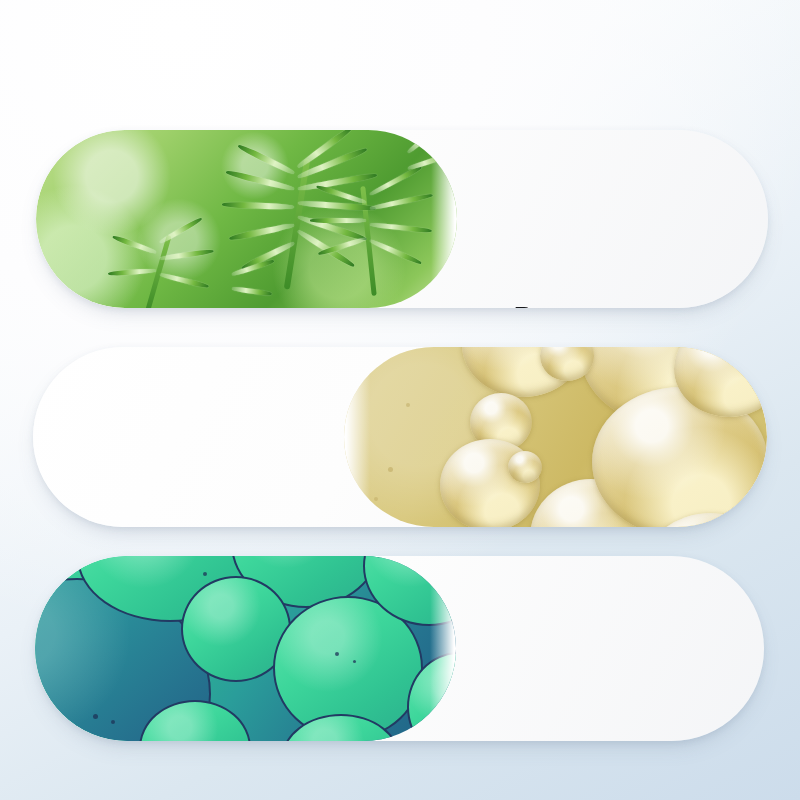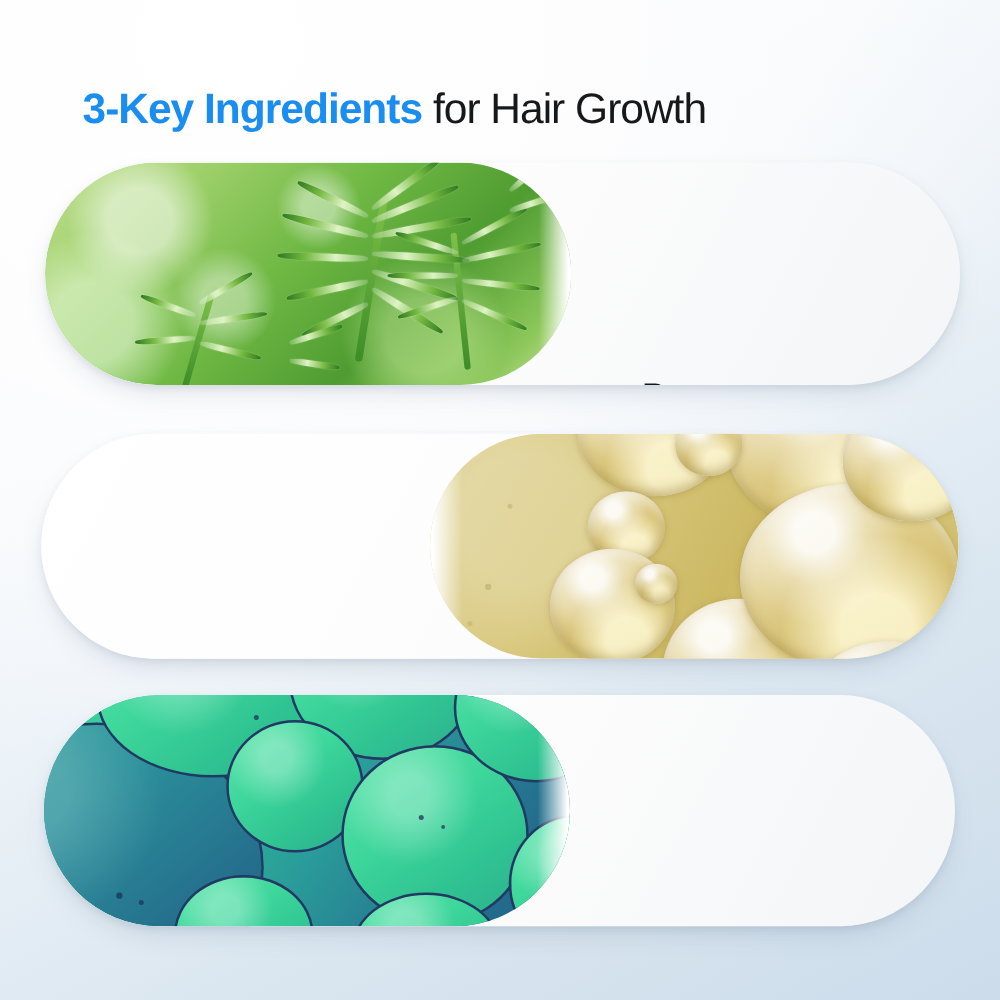--- a/index.html
+++ b/index.html
@@ -170,21 +170,20 @@
     color: #16171a;
     line-height: 1.12;
     margin: 0 0 4px 0;
   }
 </style>
 </head>
 <body>
 
 <div class="poster">
 
-  <h1 class="title"><span class="accent">3-Key Ingredients</span><span class="rest"> for Hair Growth</span></h1>
 
   <div class="card card-1">
     <div class="media media-left">
       <div class="img-rosemary"></div>
       <div class="needles">
         <div class="stem" style="left:258px; top:28px;  width:6px;  height:132px; transform:rotate(9deg);"></div>
         <div class="stem" style="left:330px; top:56px;  width:5px;  height:110px; transform:rotate(-6deg);"></div>
         <div class="stem" style="left:120px; top:104px; width:5px;  height:78px;  transform:rotate(16deg);"></div>
         <div class="needle" style="left:262px; top:34px;  width:66px; height:6px; transform:rotate(-36deg);"></div>
         <div class="needle" style="left:262px; top:44px;  width:74px; height:6px; transform:rotate(-22deg);"></div>

